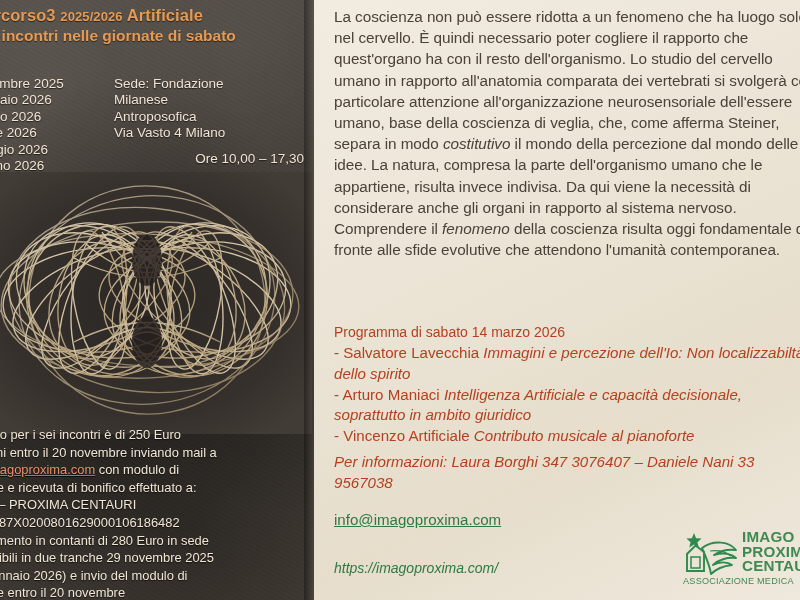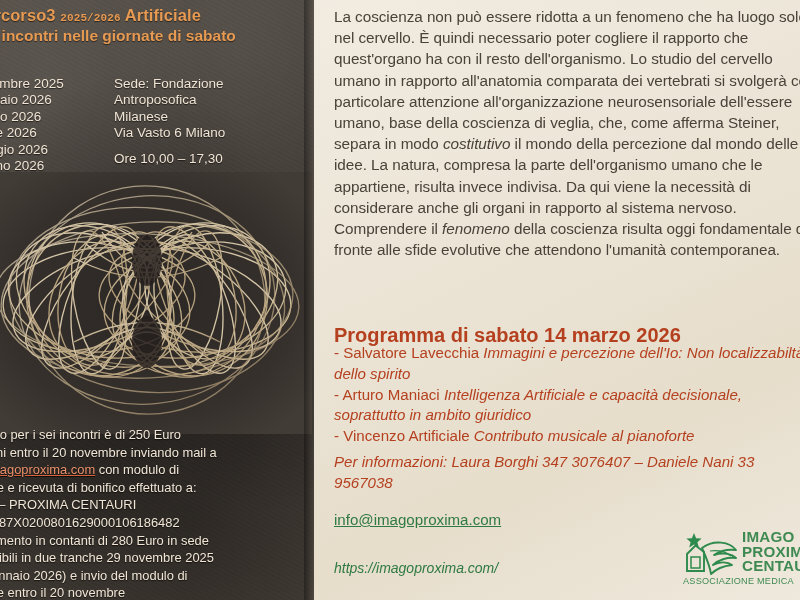--- a/index.html
+++ b/index.html
@@ -59,21 +59,21 @@
     position: absolute;
     left: -14px; top: 6px;
     width: 330px;
     color: #e79a52;
     font-size: 16.5px;
     font-weight: bold;
     letter-spacing: 0.1px;
     white-space: nowrap;
     text-shadow: 0 1px 1px rgba(0,0,0,0.55);
   }
-  .lp-title .yr { font-size: 11px; font-weight: bold; font-family: Liberation Mono, monospace; }
+  .lp-title .yr { font-size: 13px; font-weight: bold; }
   .lp-subtitle {
     position: absolute;
     left: -14px; top: 27px;
     width: 330px;
     color: #e79a52;
     font-size: 15.5px;
     font-weight: bold;
     white-space: nowrap;
     text-shadow: 0 1px 1px rgba(0,0,0,0.55);
   }
@@ -100,21 +100,21 @@
     line-height: 16.4px;
     text-align: left;
     text-shadow: 0 1px 1px rgba(0,0,0,0.6);
   }
   .lp-hours {
     position: absolute;
     right: 10px; top: 151px;
     width: 190px;
     color: #f0e4d4;
     font-size: 13.5px;
-    text-align: left;
+    text-align: right;
     text-shadow: 0 1px 1px rgba(0,0,0,0.6);
   }
 
   
   #sculpture {
     position: absolute;
     left: -6px; top: 172px;
     width: 330px; height: 262px;
   }
 
@@ -150,22 +150,22 @@
     font-size: 15.3px;
     line-height: 21.2px;
     letter-spacing: -0.05px;
   }
   .rp-body em { font-style: italic; }
 
   .rp-program-title {
     position: absolute;
     left: 21px; top: 324px;
     color: #b5401f;
-    font-size: 20px;
-    font-weight: bold;
+    font-size: 14px;
+    font-weight: normal;
     white-space: nowrap;
   }
   .rp-speakers {
     position: absolute;
     left: 21px; top: 343px;
     width: 480px;
     color: #b5401f;
     font-size: 15.1px;
     line-height: 20.8px;
   }
@@ -242,23 +242,23 @@
           <div>novembre 2025</div>
           <div>gennaio 2026</div>
           <div>marzo 2026</div>
           <div>aprile 2026</div>
           <div>maggio 2026</div>
           <div>giugno 2026</div>
         </div>
 
       <div class="lp-venue">
           <div>Sede: Fondazione</div>
+          <div>Milanese</div>
           <div>Antroposofica</div>
-          <div>Milanese</div>
-          <div>Via Vasto 6 Milano</div>
+          <div>Via Vasto 4 Milano</div>
         </div>
       <div class="lp-hours">Ore 10,00 – 17,30</div>
 
       <svg id="sculpture" viewBox="0 0 330 262">
         <defs>
           <radialGradient id="sgBg" cx="50%" cy="50%" r="62%">
             <stop offset="0%" stop-color="#2b2724"></stop>
             <stop offset="70%" stop-color="#35302c"></stop>
             <stop offset="100%" stop-color="#423c36"></stop>
           </radialGradient>

